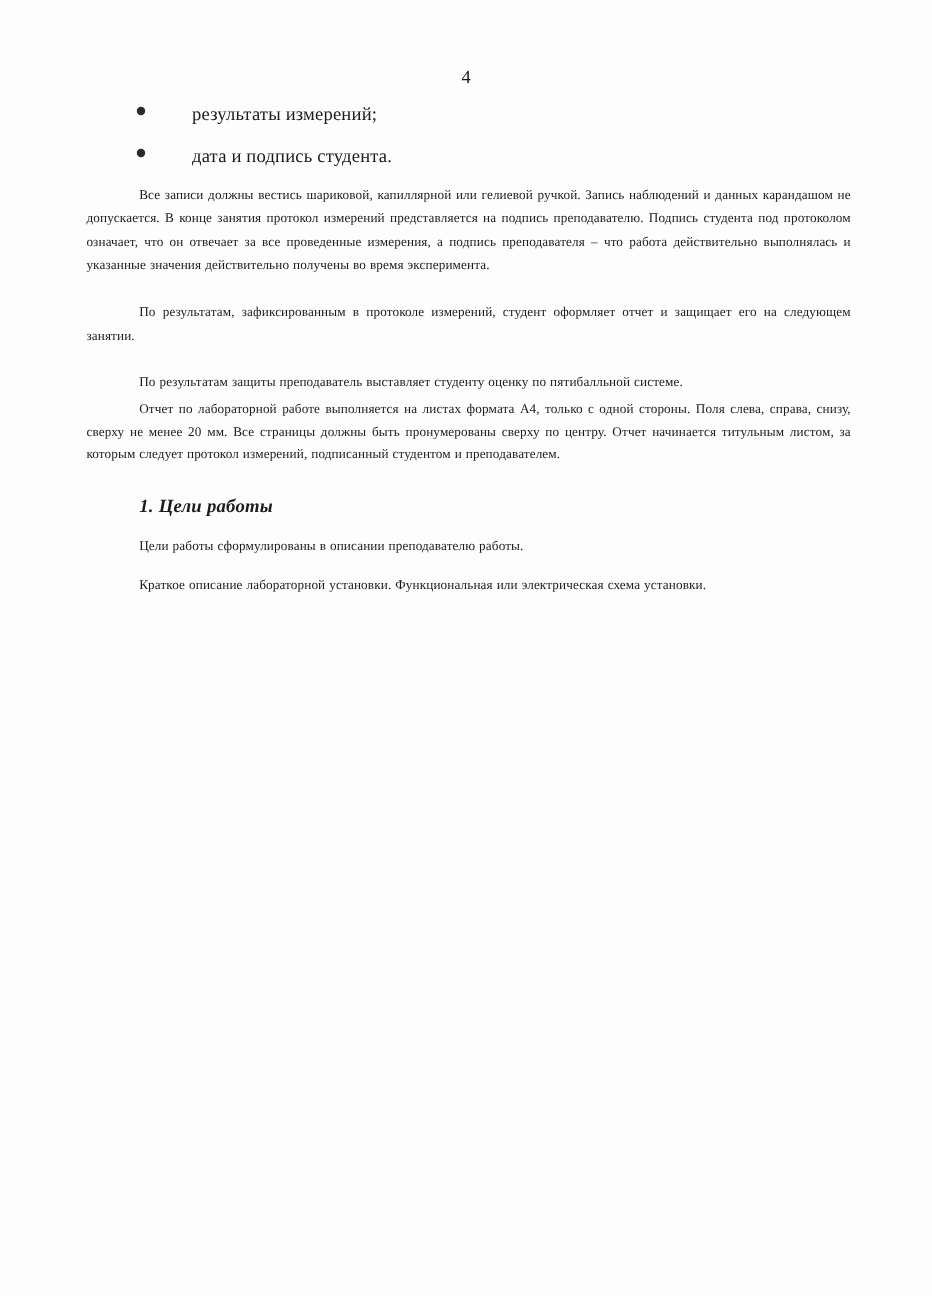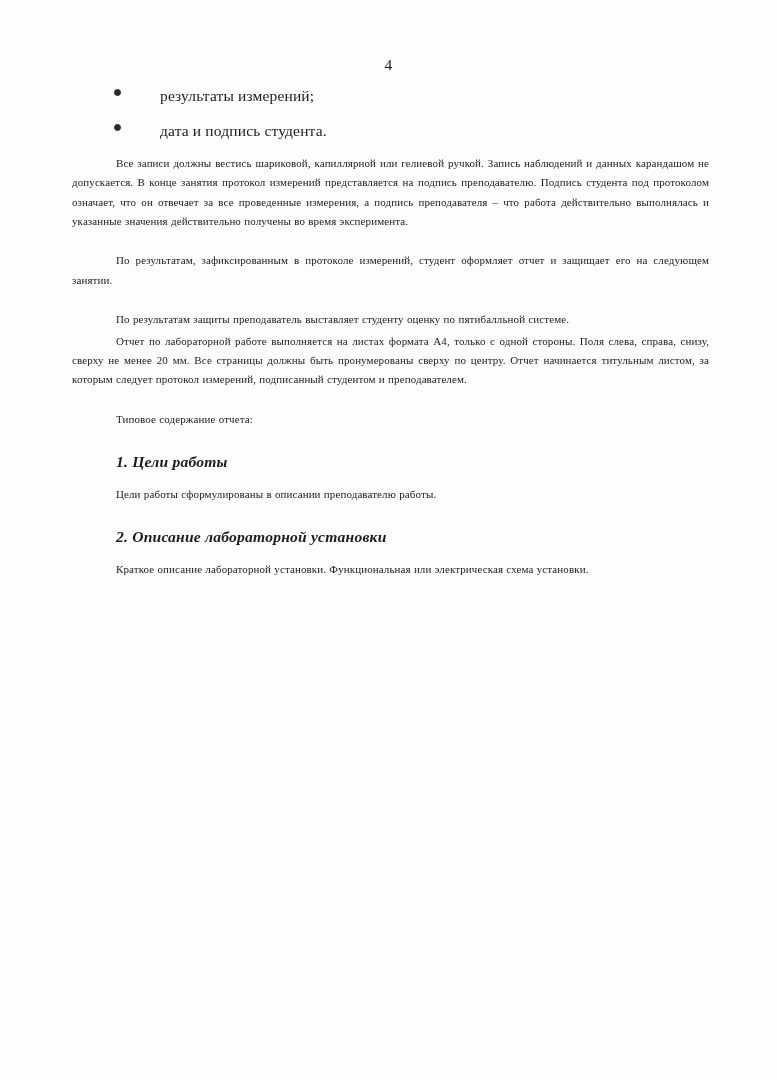--- a/index.html
+++ b/index.html
@@ -115,24 +115,22 @@
 
     <p class="body-par">Все записи должны вестись шариковой, капиллярной или гелиевой ручкой. Запись наблюдений и данных карандашом не допускается. В конце занятия протокол измерений представляется на подпись преподавателю. Подпись студента под протоколом означает, что он отвечает за все проведенные измерения, а подпись преподавателя – что работа действительно выполнялась и указанные значения действительно получены во время эксперимента.</p>
 
     <p class="body-par gap-before">По результатам, зафиксированным в протоколе измерений, студент оформляет отчет и защищает его на следующем занятии.</p>
 
     <p class="body-par gap-before">По результатам защиты преподаватель выставляет студенту оценку по пятибалльной системе.</p>
 
 
     <p class="body-par">Отчет по лабораторной работе выполняется на листах формата А4, только с одной стороны. Поля слева, справа, снизу, сверху  не менее 20 мм. Все страницы должны быть пронумерованы сверху по центру. Отчет начинается  титульным листом, за которым следует протокол измерений, подписанный студентом и преподавателем.</p>
 
-    <p class="body-par gap-before">Типовое содержание отчета:</p>
 
     <h3 class="sub-title">1. Цели работы</h3>
 
     <p class="body-par tight">Цели работы сформулированы в описании преподавателю работы.</p>
 
-    <h3 class="sub-title">2. Описание лабораторной установки</h3>
 
     <p class="body-par tight">Краткое описание лабораторной установки. Функциональная или электрическая схема установки.</p>
 
   </div>
 </div>
 
 </body></html>

